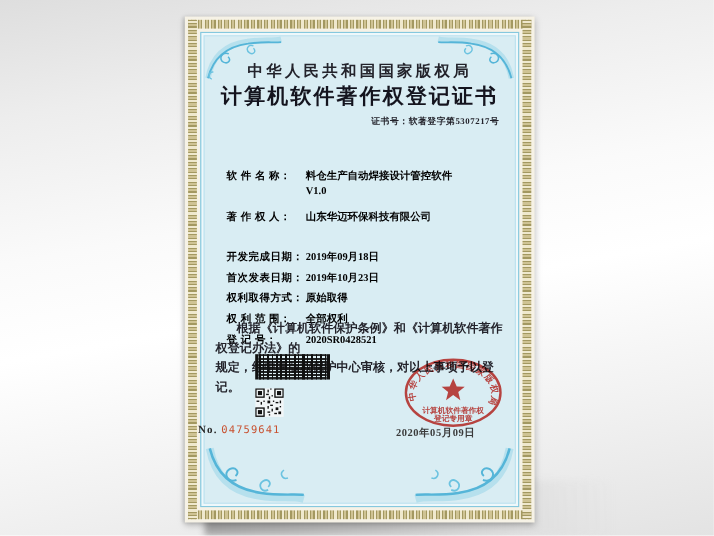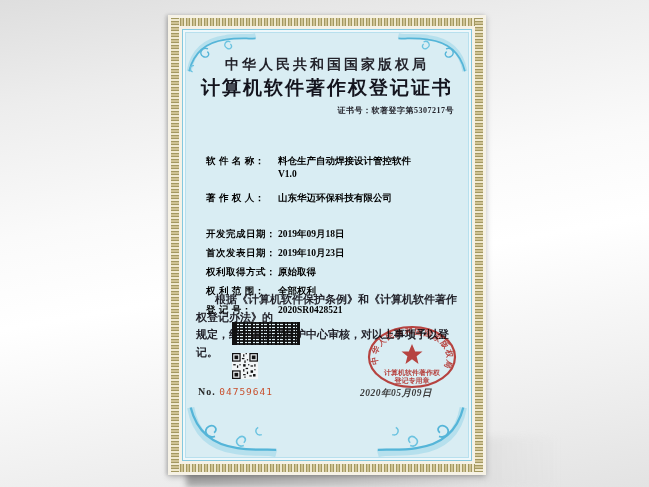--- a/index.html
+++ b/index.html
@@ -50,23 +50,23 @@
   #statement{position:absolute;left:28px;right:24px;top:276px;font-size:11px;font-weight:bold;line-height:17.5px;color:#23232b;}
   #statement .ind{text-indent:19px;}
   #barcode{
     position:absolute;left:64px;top:307px;width:62px;height:23px;
     border-left:3px solid #111;border-right:3px solid #111;
     background:
       repeating-linear-gradient(90deg,#101010 0 2px,rgba(0,0,0,0) 2px 4px,#101010 4px 5px,rgba(0,0,0,0) 5px 8px),
       repeating-linear-gradient(0deg,rgba(16,16,16,.9) 0 2px,rgba(255,255,255,.15) 2px 3px);
   }
   #qr{position:absolute;left:64px;top:338px;width:26px;height:26px;}
-  #serial{position:absolute;left:30px;top:371px;font-size:10px;font-weight:bold;color:#2a2a2a;letter-spacing:1px;}
+  #serial{position:absolute;left:12px;top:371px;font-size:10px;font-weight:bold;color:#2a2a2a;letter-spacing:1px;}
   #serial .num{font-family:"DejaVu Sans Mono",monospace;color:#c8502e;font-weight:normal;letter-spacing:1px;font-size:9.5px;}
-  #issue-date{position:absolute;left:192px;top:372px;font-size:9.5px;font-weight:bold;color:#3a3a3a;letter-spacing:.5px;font-style:italic;}
+  #issue-date{position:absolute;left:192px;top:372px;font-size:9.5px;font-weight:bold;color:#3a3a3a;letter-spacing:.5px;}
   #seal{position:absolute;left:197px;top:308px;opacity:.9;mix-blend-mode:multiply;}
 </style>
 </head>
 <body>
 
 <div id="stage">
   <div id="cert-shadow"></div>
 
   <div id="certificate">
 

